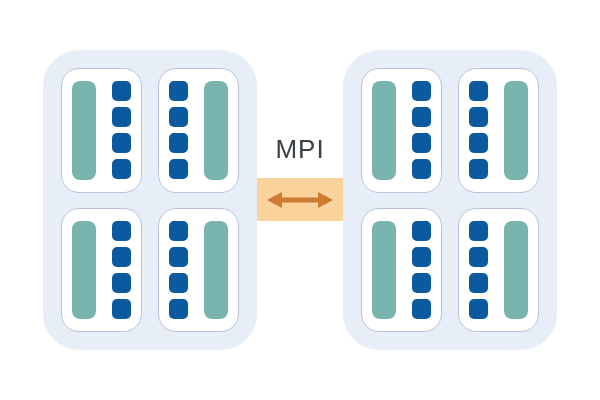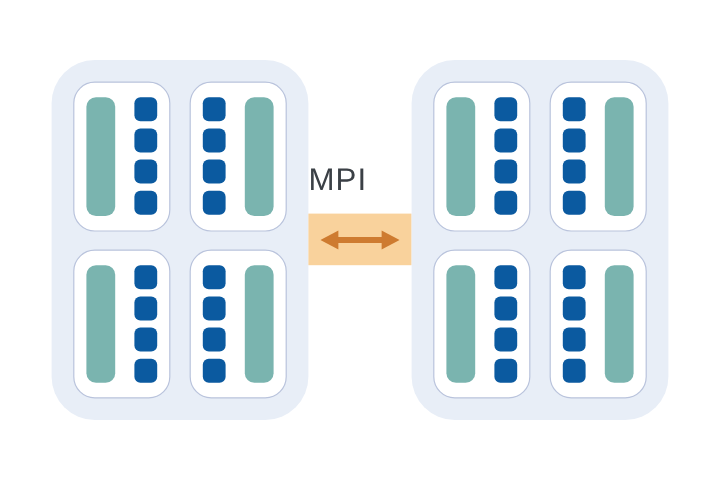--- a/index.html
+++ b/index.html
@@ -61,20 +61,21 @@
   }
   .core {
     width: 19px; height: 20px;
     border-radius: 5px;
     background: var(--core-blue);
   }
   .mpi-label {
     position: absolute;
     left: 257px; top: 134px;
     width: 86px;
+    text-align: center;
     font-size: 26px;
     font-weight: 400;
     letter-spacing: 1px;
     color: var(--label-text);
     line-height: 30px;
   }
   .mpi-band {
     position: absolute;
     left: 257px; top: 178px;
     width: 86px; height: 43px;

